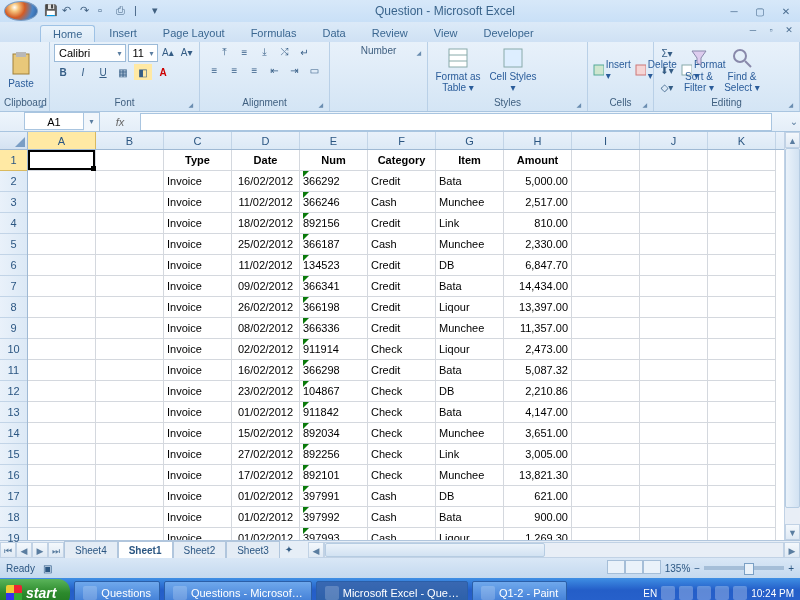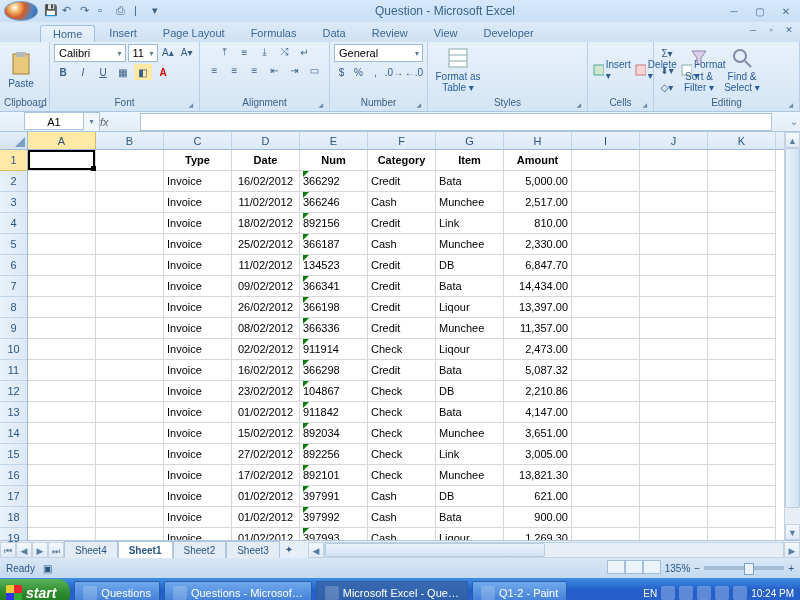--- a/index.html
+++ b/index.html
@@ -35,21 +35,21 @@
 .med-btn { display: flex; flex-direction: column; align-items: center; width: 52px; font-size: 10px; color: #2a5c9a; text-align: center; line-height: 1.1; }
 .med-btn .ico { width: 22px; height: 22px; margin-bottom: 2px; }
 
 .textline { display: flex; align-items: center; gap: 2px; font-size: 10px; color: #2a5c9a; }
 .textline .ico { width: 14px; height: 14px; }
 
 .name-box { height: 20px; background: linear-gradient(#eef5fc, #e4eef8); display: flex; align-items: center; border-bottom: 1px solid #a9c5e0; }
 .nb-left { width: 100px; display: flex; }
 .nb-cell { flex: 1; height: 18px; border: 1px solid #a9c5e0; background: #fff; text-align: center; line-height: 18px; font-size: 11px; margin-left: 24px; }
 .nb-dd { width: 16px; border: 1px solid #a9c5e0; border-left: none; background: #f1f6fb; text-align: center; line-height: 18px; font-size: 8px; color: #5a7da0; }
-.fx { width: 40px; text-align: left; color: #666; font-style: italic; font-size: 11px; }
+.fx { width: 40px; text-align: center; color: #666; font-style: italic; font-size: 11px; }
 .formula-bar { flex: 1; height: 18px; border: 1px solid #a9c5e0; background: #fff; margin-right: 16px; }
 .expand { width: 12px; color: #5a7da0; font-size: 10px; text-align: center; }
 
 .grid-area { display: flex; height: 408px; }
 .row-hdrs { width: 28px; background: linear-gradient(90deg, #e9f1fa, #dce9f6); border-right: 1px solid #9fb9d4; }
 .corner { height: 18px; border-bottom: 1px solid #9fb9d4; background: linear-gradient(#e4eef8, #d4e2f2); position: relative; }
 .corner::after { content: ""; position: absolute; right: 2px; bottom: 2px; border: 5px solid transparent; border-right-color: #7a9ec5; border-bottom-color: #7a9ec5; }
 .row-h { height: 21px; border-bottom: 1px solid #c2d4e7; text-align: center; line-height: 21px; font-size: 11px; color: #2b5682; }
 .row-h.sel { background: #ffe9a4; border-bottom: 1px solid #d9b95e; }
 
@@ -194,41 +194,37 @@
         <span class="small-btn">≡</span>
         <span class="small-btn">≡</span>
         <span class="small-btn">⇤</span>
         <span class="small-btn">⇥</span>
         <span class="small-btn">▭</span>
       </div>
     </div>
     <div class="group-label">Alignment</div>
   </div>
   <div class="group" style="width:98px">
-    <div class="group-body" style="flex-direction:column;align-items:stretch;gap:2px">
-      <div class="combo">General</div>
-      <div class="small-row">
-        <span class="small-btn">$</span>
-        <span class="small-btn">%</span>
-        <span class="small-btn">,</span>
-        <span class="small-btn">.0→</span>
-        <span class="small-btn">←.0</span>
-      </div>
-    </div>
     <div class="group-label">Number</div>
   </div>
   <div class="group" style="width:160px">
     <div class="group-body">
       <div class="med-btn">
           <svg class="ico">
             <rect x="2" y="2" width="18" height="18" fill="#fff" stroke="#8aa"></rect>
             <line x1="2" y1="8" x2="20" y2="8" stroke="#8aa"></line>
             <line x1="2" y1="14" x2="20" y2="14" stroke="#8aa"></line>
           </svg>
           <span>Format as Table ▾</span>
+        </div>
+      <div class="med-btn">
+          <svg class="ico">
+            <rect x="2" y="2" width="18" height="18" fill="#def" stroke="#8aa"></rect>
+          </svg>
+          <span>Cell Styles ▾</span>
         </div>
     </div>
     <div class="group-label">Styles</div>
   </div>
   <div class="group" style="width:66px">
     <div class="group-body" style="flex-direction:row;align-items:stretch;gap:1px">
       <div class="textline">
           <svg class="ico">
             <rect x="2" y="2" width="10" height="10" fill="#cfe6cf" stroke="#5a9"></rect>
           </svg>

